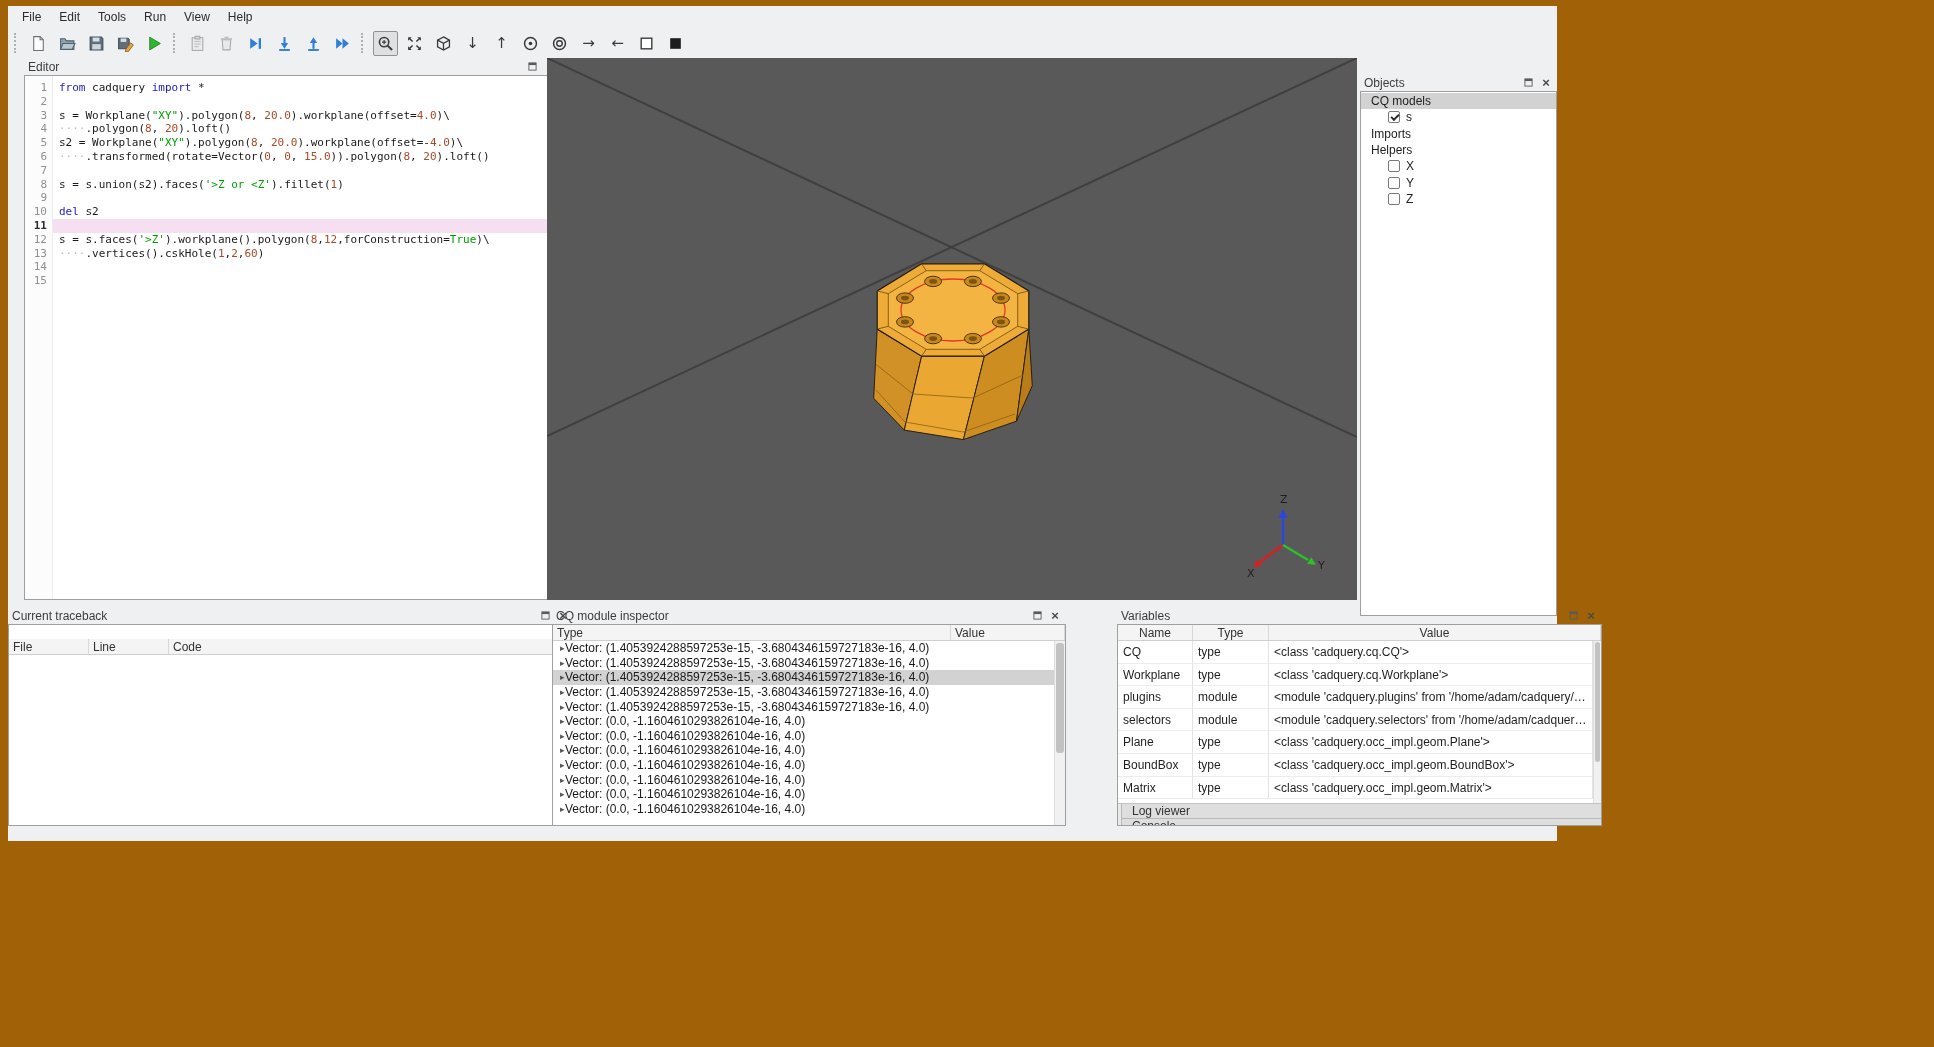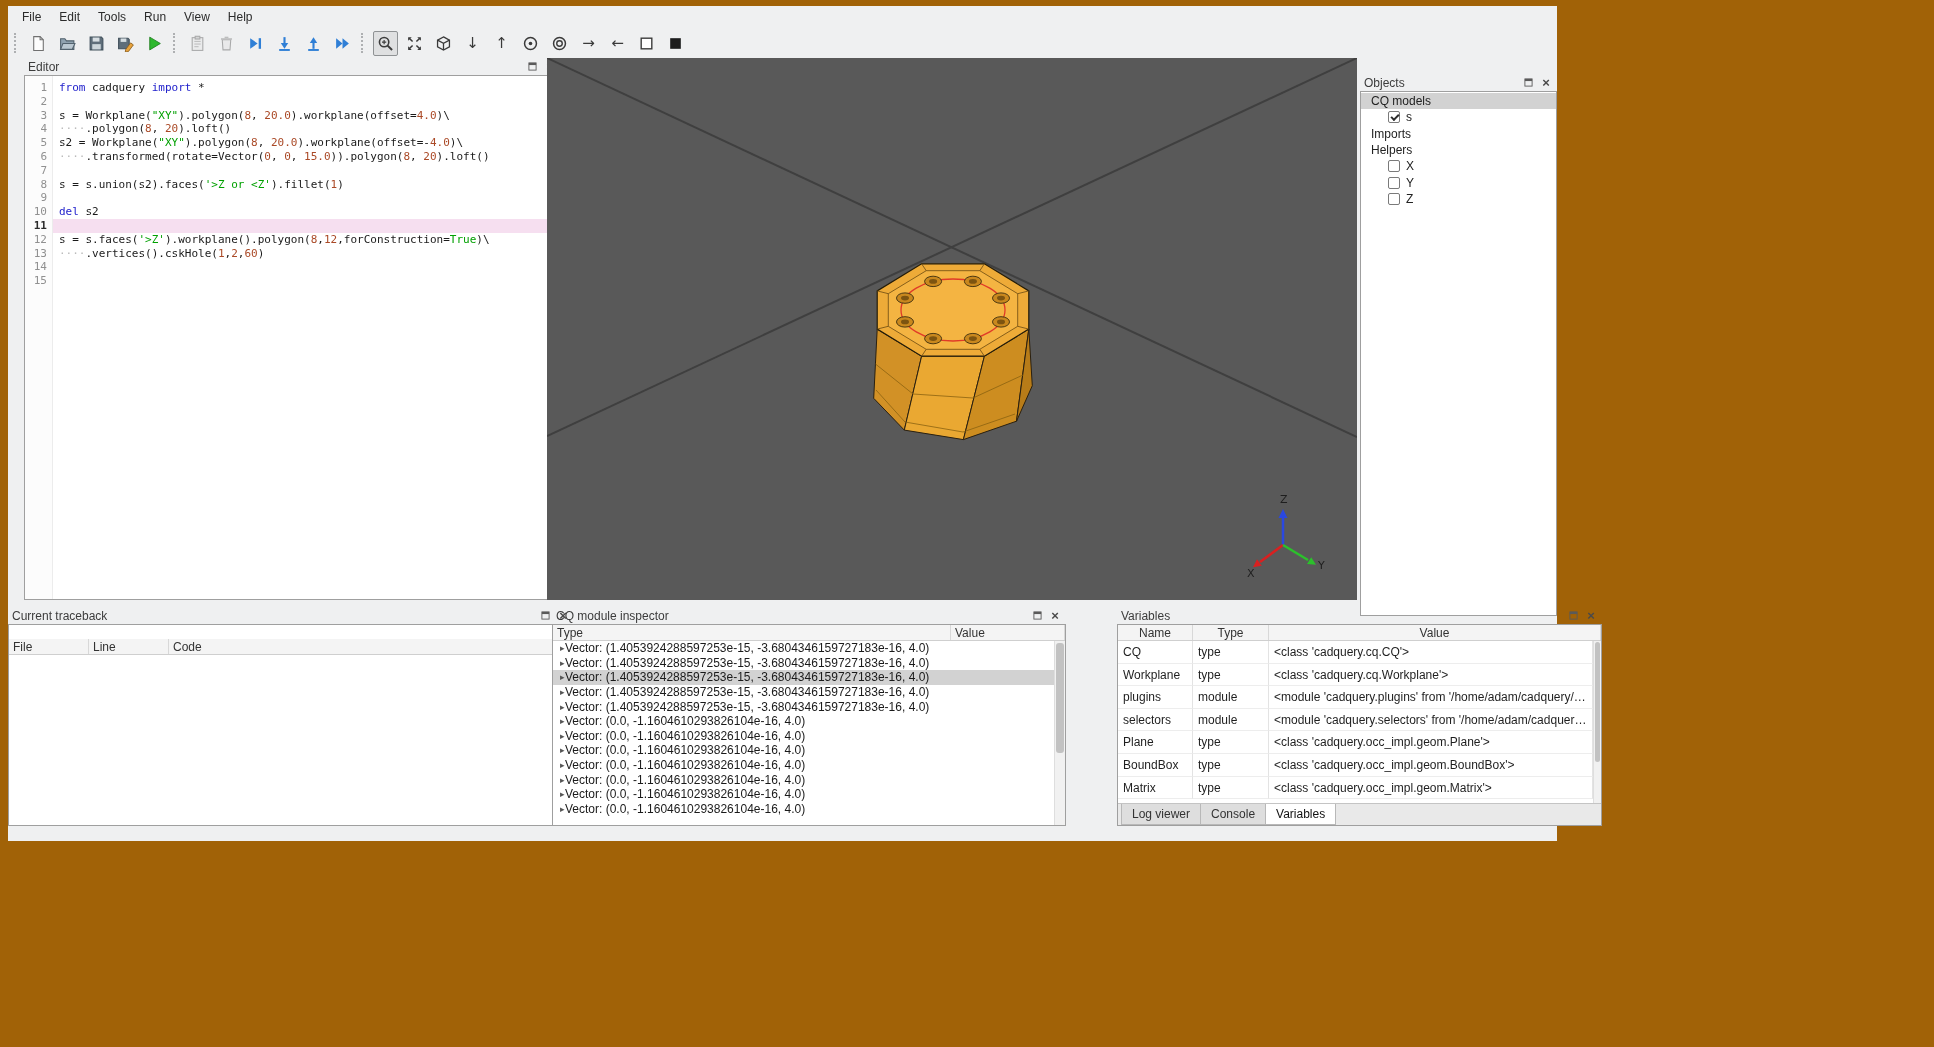--- a/index.html
+++ b/index.html
@@ -87,21 +87,21 @@
   .tri{color:#555;font-size:9px;width:10px;padding-left:7px;flex:0 0 auto;}
   .insp-text{padding-left:2px;}
 
   
   .variables-panel{left:1064px;top:601px;width:485px;height:219px;margin-left:45px;}
   .vars-wrap{display:flex;height:calc(100% - 16px - 22px);}
   .vars-rows{flex:1;overflow:hidden;}
   .var-row{display:flex;height:22.6px;}
   .var-cell{display:block;line-height:22.6px;padding:0 5px;border-right:1px solid #e3e3e3;border-bottom:1px solid #ededed;white-space:nowrap;overflow:hidden;text-overflow:ellipsis;font-size:12px;color:#1f1f1f;}
   .var-name{width:75px;} .var-type{width:76px;} .var-value{flex:1;}
-  .btabs{position:absolute;bottom:0;left:0;right:0;height:22px;display:flex;align-items:stretch;background:#e9e9e9;border-top:1px solid #c4c4c4;padding-left:3px;}
+  .btabs{position:absolute;bottom:0;left:0;right:0;height:22px;display:flex;align-items:stretch;background:#e9e9e9;border-top:1px solid #c4c4c4;padding-left:3px;flex-direction:column;}
   .btab{padding:0 10px;font-size:12px;display:flex;align-items:center;color:#333;border:1px solid #b8b8b8;border-top:none;background:#dedede;margin-right:-1px;}
   .btab.active{background:#fff;color:#111;}
 
   
   .statusbar{position:absolute;left:0;bottom:0;width:100%;height:15px;background:#eff0f1;}
 </style>
 </head>
 <body>
 
 <div class="stage">

